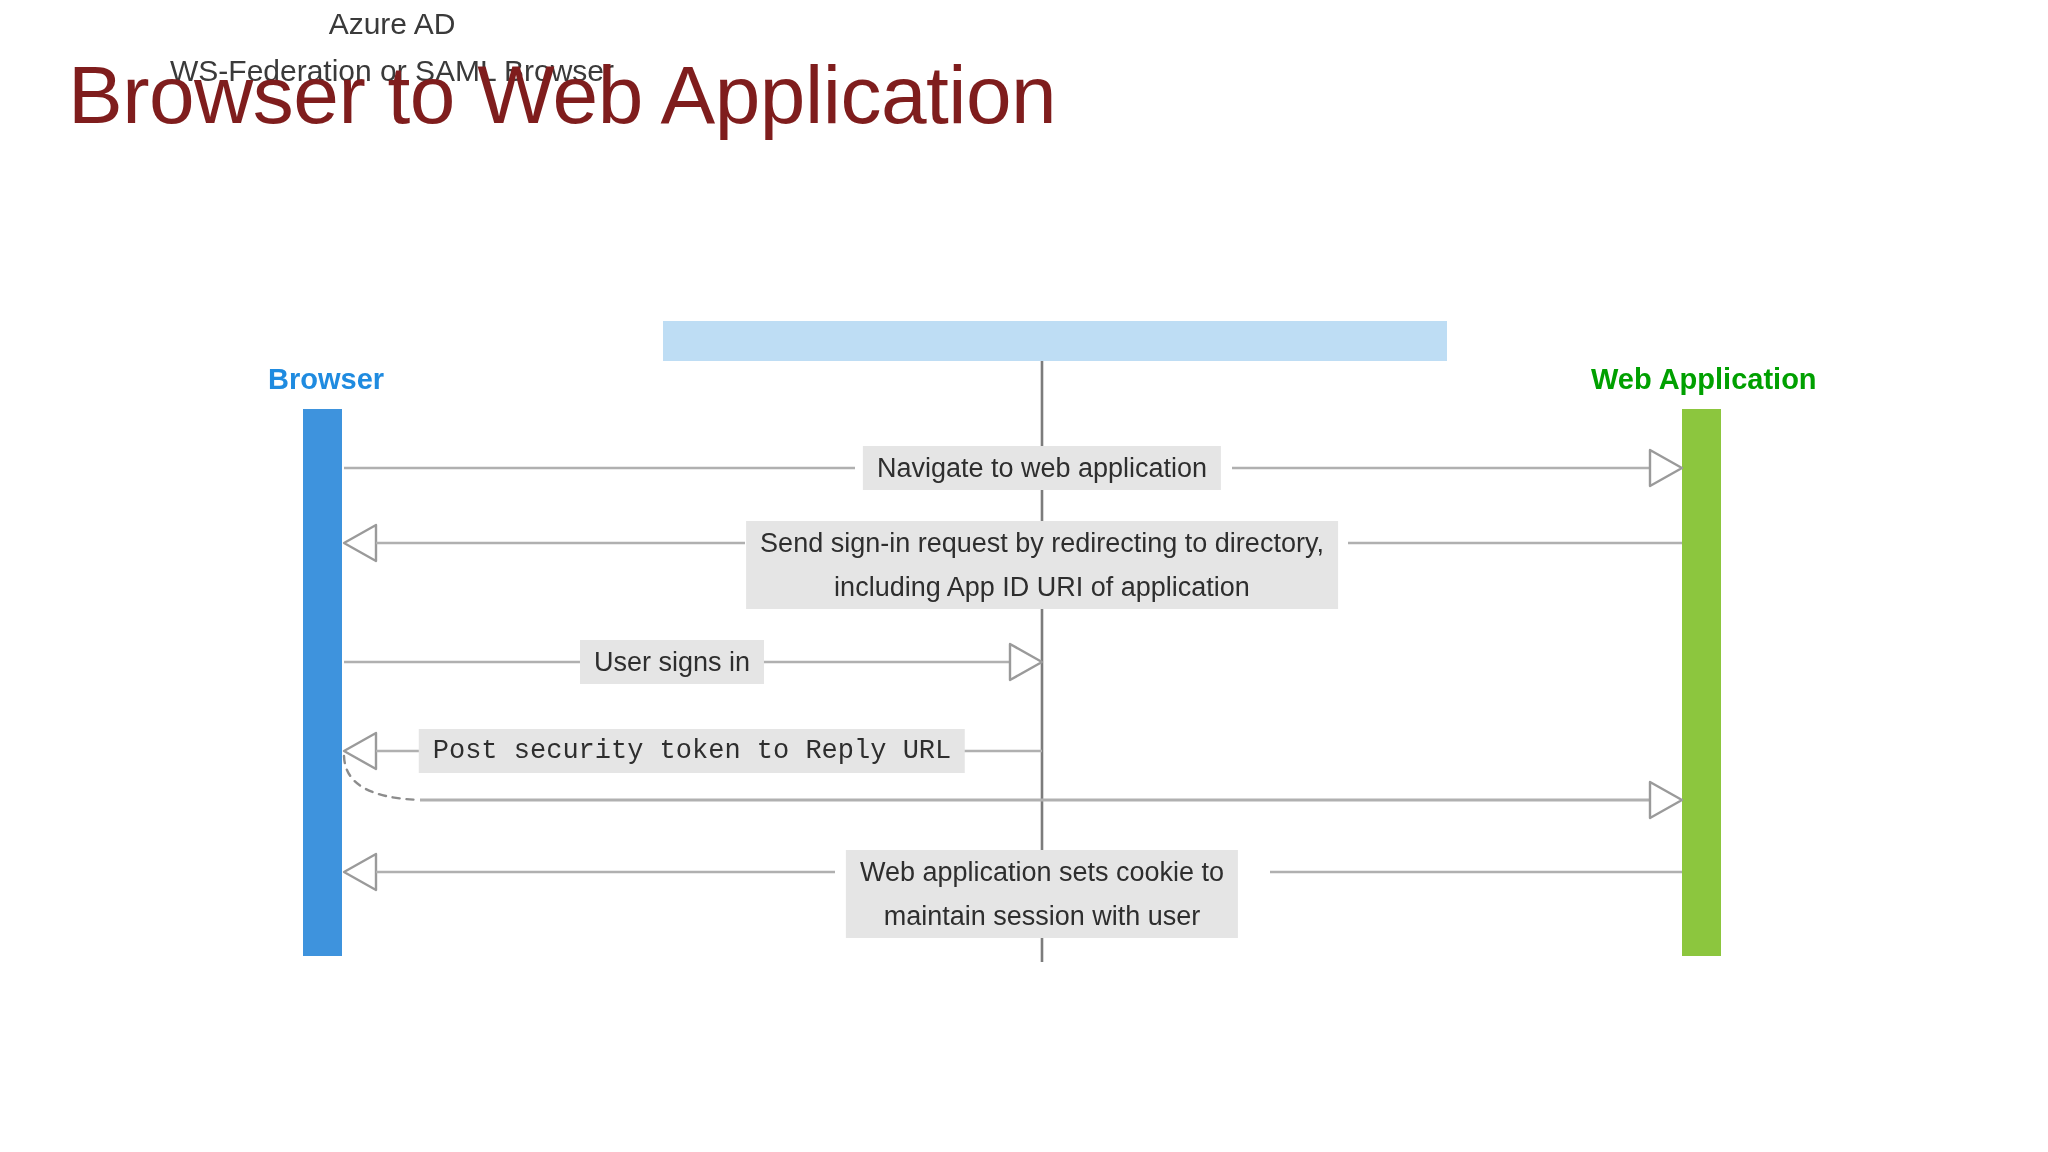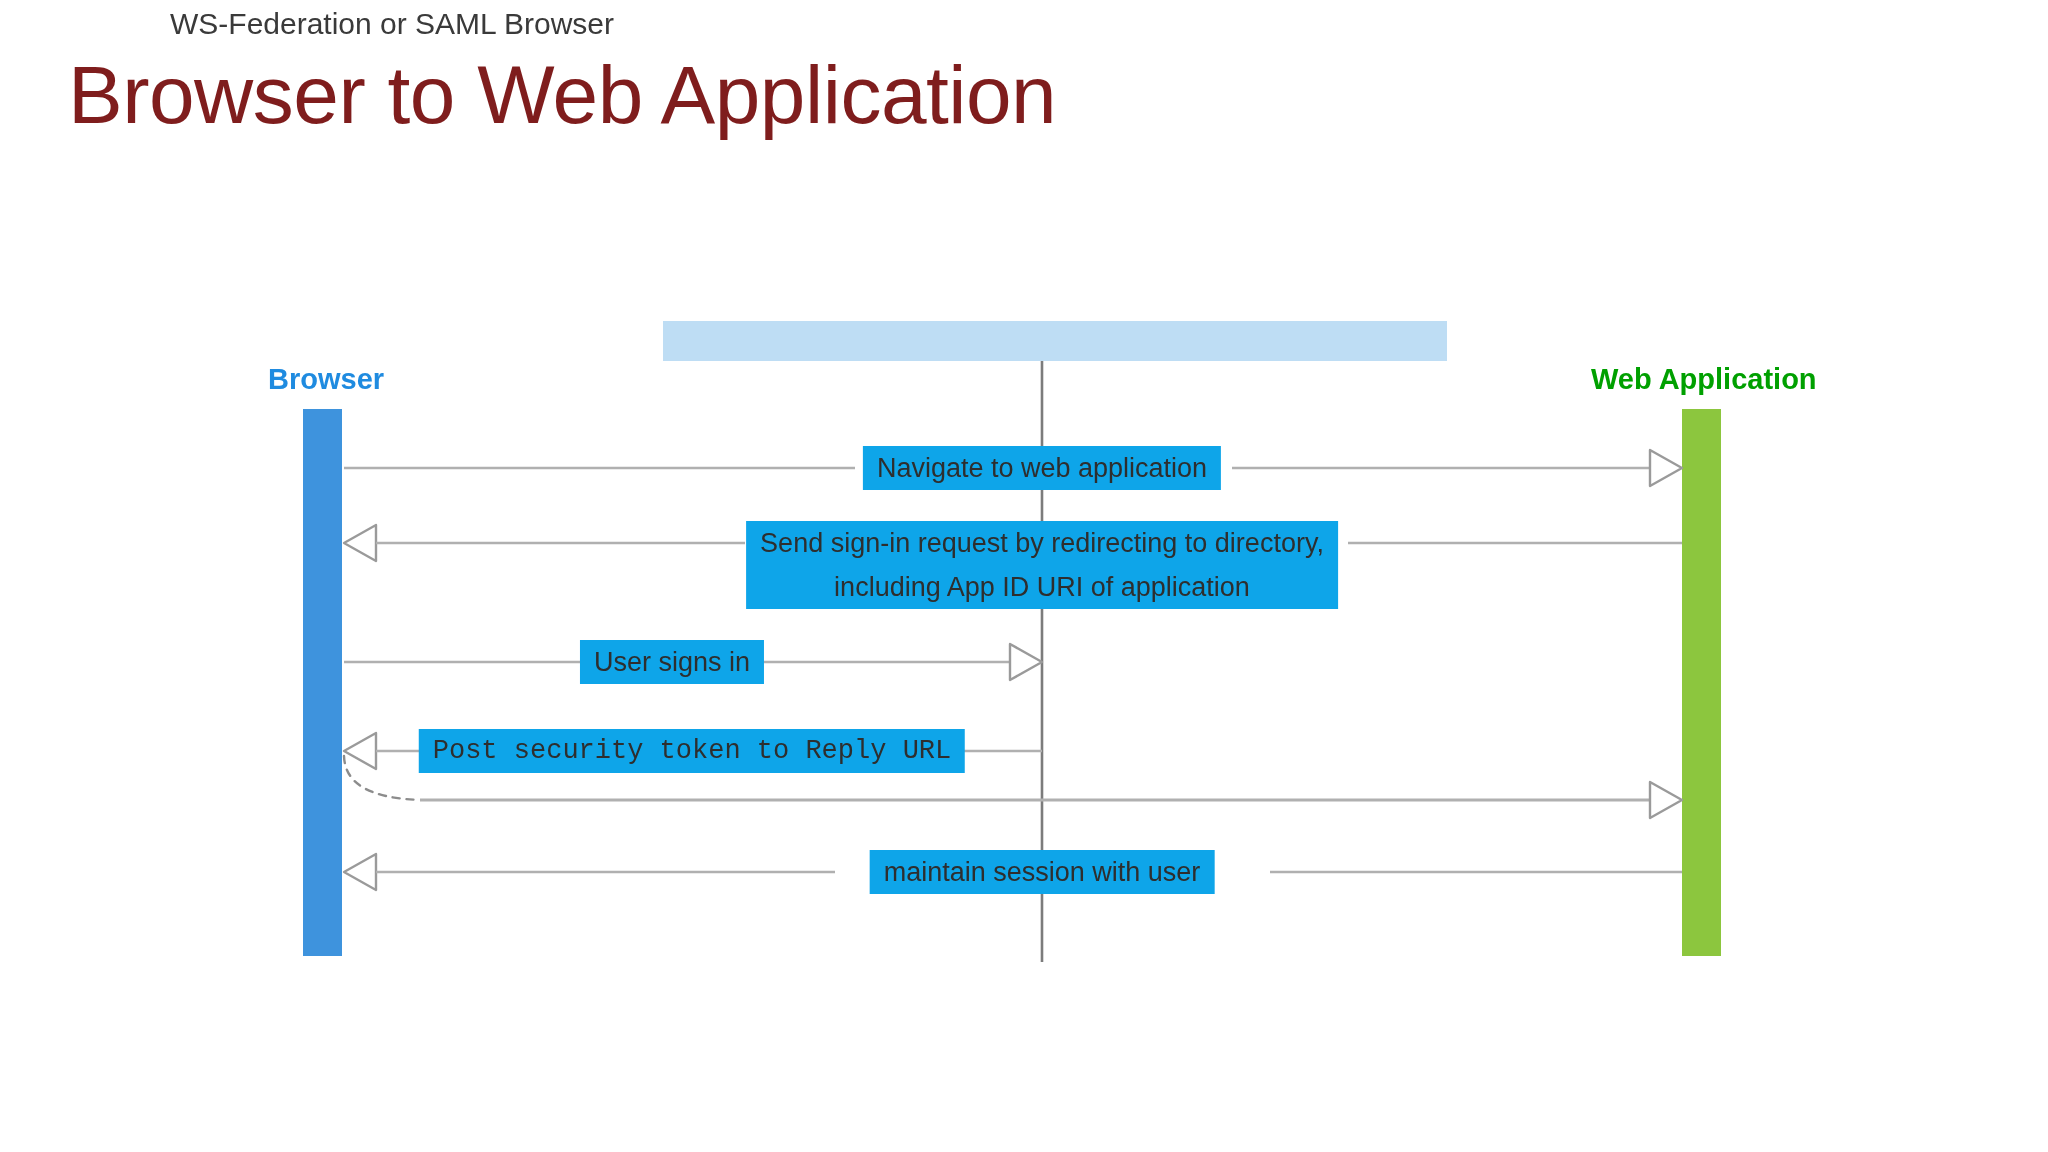--- a/index.html
+++ b/index.html
@@ -73,21 +73,21 @@
   }
 
   
   .msg-label {
     position: absolute;
     font-size: 27px;
     font-weight: 400;
     color: #2E2E2E;
     text-align: center;
     line-height: 44px;
-    background: #0ea5e9;
+    background: #e5e5e5;
     padding: 0 14px;
     white-space: nowrap;
     font-stretch: condensed;
     transform: translateX(-50%);
   }
   .msg-label .msg-line {
     display: block;
   }
 </style>
 </head>
@@ -138,20 +138,21 @@
     </g>
 
     <g>
       <polygon points="376,854 344,872 376,890" fill="#FFFFFF" stroke="#9A9A9A" stroke-width="2.4" stroke-linejoin="round"></polygon>
       <line x1="376" y1="872" x2="835" y2="872" stroke="#B0B0B0" stroke-width="2.4"></line>
       <line x1="1270" y1="872" x2="1682" y2="872" stroke="#B0B0B0" stroke-width="2.4"></line>
     </g>
   </svg>
 
   <div id="actor-label-azuread">
+    <span class="aad-line">Azure AD</span>
     <span class="aad-line">WS-Federation or SAML Browser</span>
   </div>
 
   <div id="actor-label-browser" class="actor-label">Browser</div>
 
   <div id="actor-label-webapp" class="actor-label">Web Application</div>
 
   <div class="msg-label" style="left:1042px; top:446px;">
     <span class="msg-line">Navigate to web application</span>
   </div>
@@ -163,16 +164,17 @@
 
   <div class="msg-label" style="left:672px; top:640px;">
     <span class="msg-line">User signs in</span>
   </div>
 
   <div class="msg-label" style="left:692px; top:729px;font-family:Liberation Mono, monospace;">
     <span class="msg-line">Post security token to Reply URL</span>
   </div>
 
   <div class="msg-label" style="left:1042px; top:850px;">
+    <span class="msg-line">Web application sets cookie to</span>
     <span class="msg-line">maintain session with user</span>
   </div>
 
 </div>
 
 </body></html>

